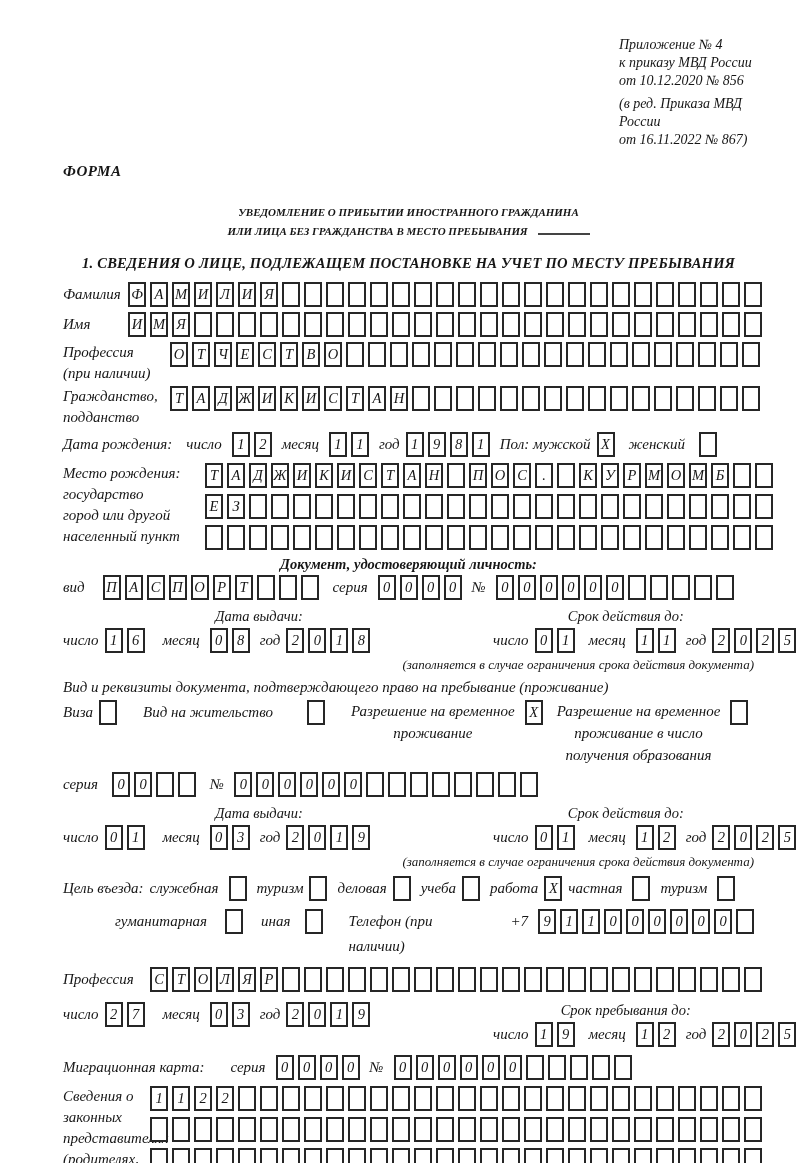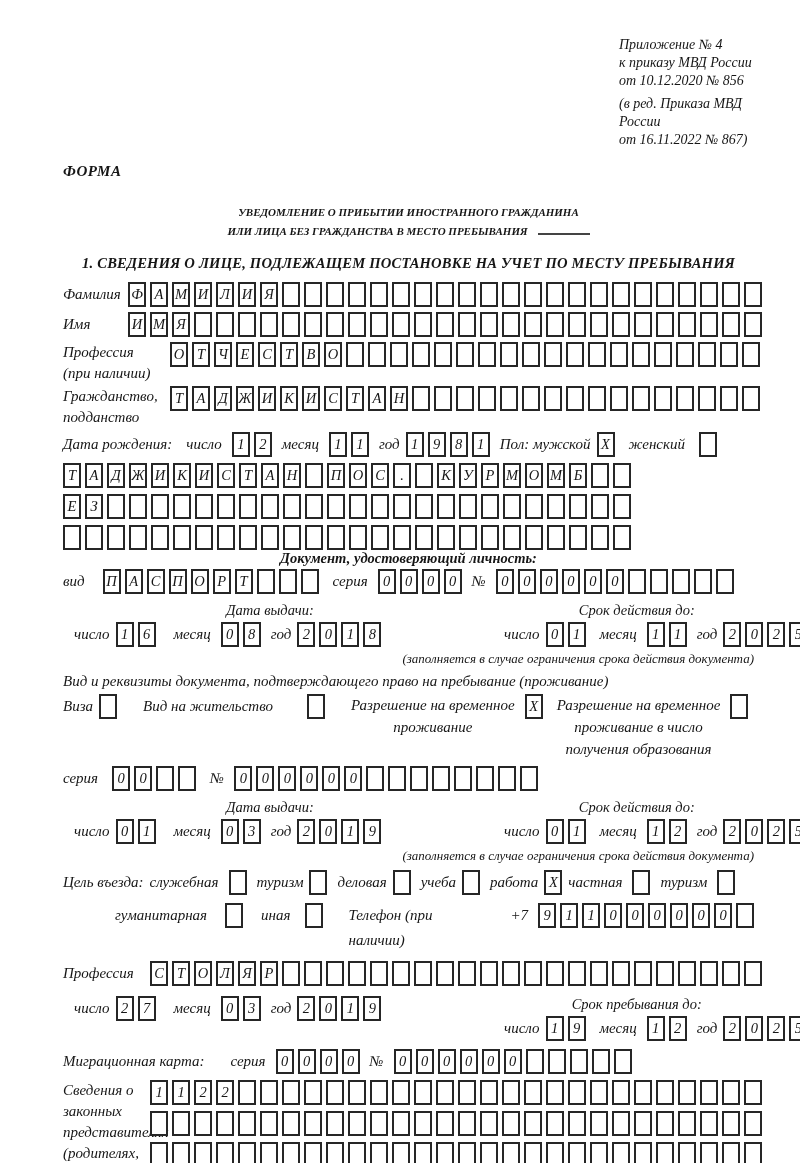--- a/index.html
+++ b/index.html
@@ -35,25 +35,25 @@
 
   .w65  { width:65px; }
   .w107 { width:107px; }
   .w142 { width:142px; }
   .w87  { width:87px; }
 
   .inlbl { line-height:25px; }
   .gap6 { margin-left:6px; } .gap10 { margin-left:10px; } .gap14 { margin-left:14px; }
   .gap18 { margin-left:18px; } .gap26 { margin-left:26px; }
 
-  .doc-head { text-align:center; font-weight:bold; font-size:14.5px; }
+  .doc-head { text-align:center; font-weight:bold; font-size:14.5px; margin-top:6px; }
 
   
   .dates { margin-top:6px; }
-  .dcols { display:flex;margin-left:11px; }
+  .dcols { display:flex; }
   .dcol-l { flex:0 0 392px; }
   .dcol-r { flex:1 1 auto; }
   .dtitle { text-align:center; font-size:14.5px; line-height:20px; }
   .dfields { display:flex; align-items:flex-start; margin-top:2px; }
   .note { text-align:right; font-size:13px; margin-top:3px; line-height:17px; }
 
   
   .vrow { display:flex; align-items:flex-start; margin-top:4px; }
   .vopt-text { text-align:center; line-height:22px; }
   .cbox { margin-left:10px; } .mt4{margin-top:4px;} .mt6{margin-top:6px;} .mt8{margin-top:8px;}
@@ -250,20 +250,26 @@
     <span class="boxes gap6">
         <span class="cell">X</span>
       </span>
     <span class="inlbl gap14">женский</span>
     <span class="boxes gap14">
         <span class="cell"></span>
       </span>
   </div>
 
   <div class="row" style="margin-top:6px;">
+    <div class="lbl w142 lbl2">
+      <div>Место рождения:</div>
+      <div>государство</div>
+      <div>город или другой</div>
+      <div>населенный пункт</div>
+    </div>
     <div class="stack">
       <span class="boxes">
           <span class="cell">Т</span>
           <span class="cell">А</span>
           <span class="cell">Д</span>
           <span class="cell">Ж</span>
           <span class="cell">И</span>
           <span class="cell">К</span>
           <span class="cell">И</span>
           <span class="cell">С</span>

